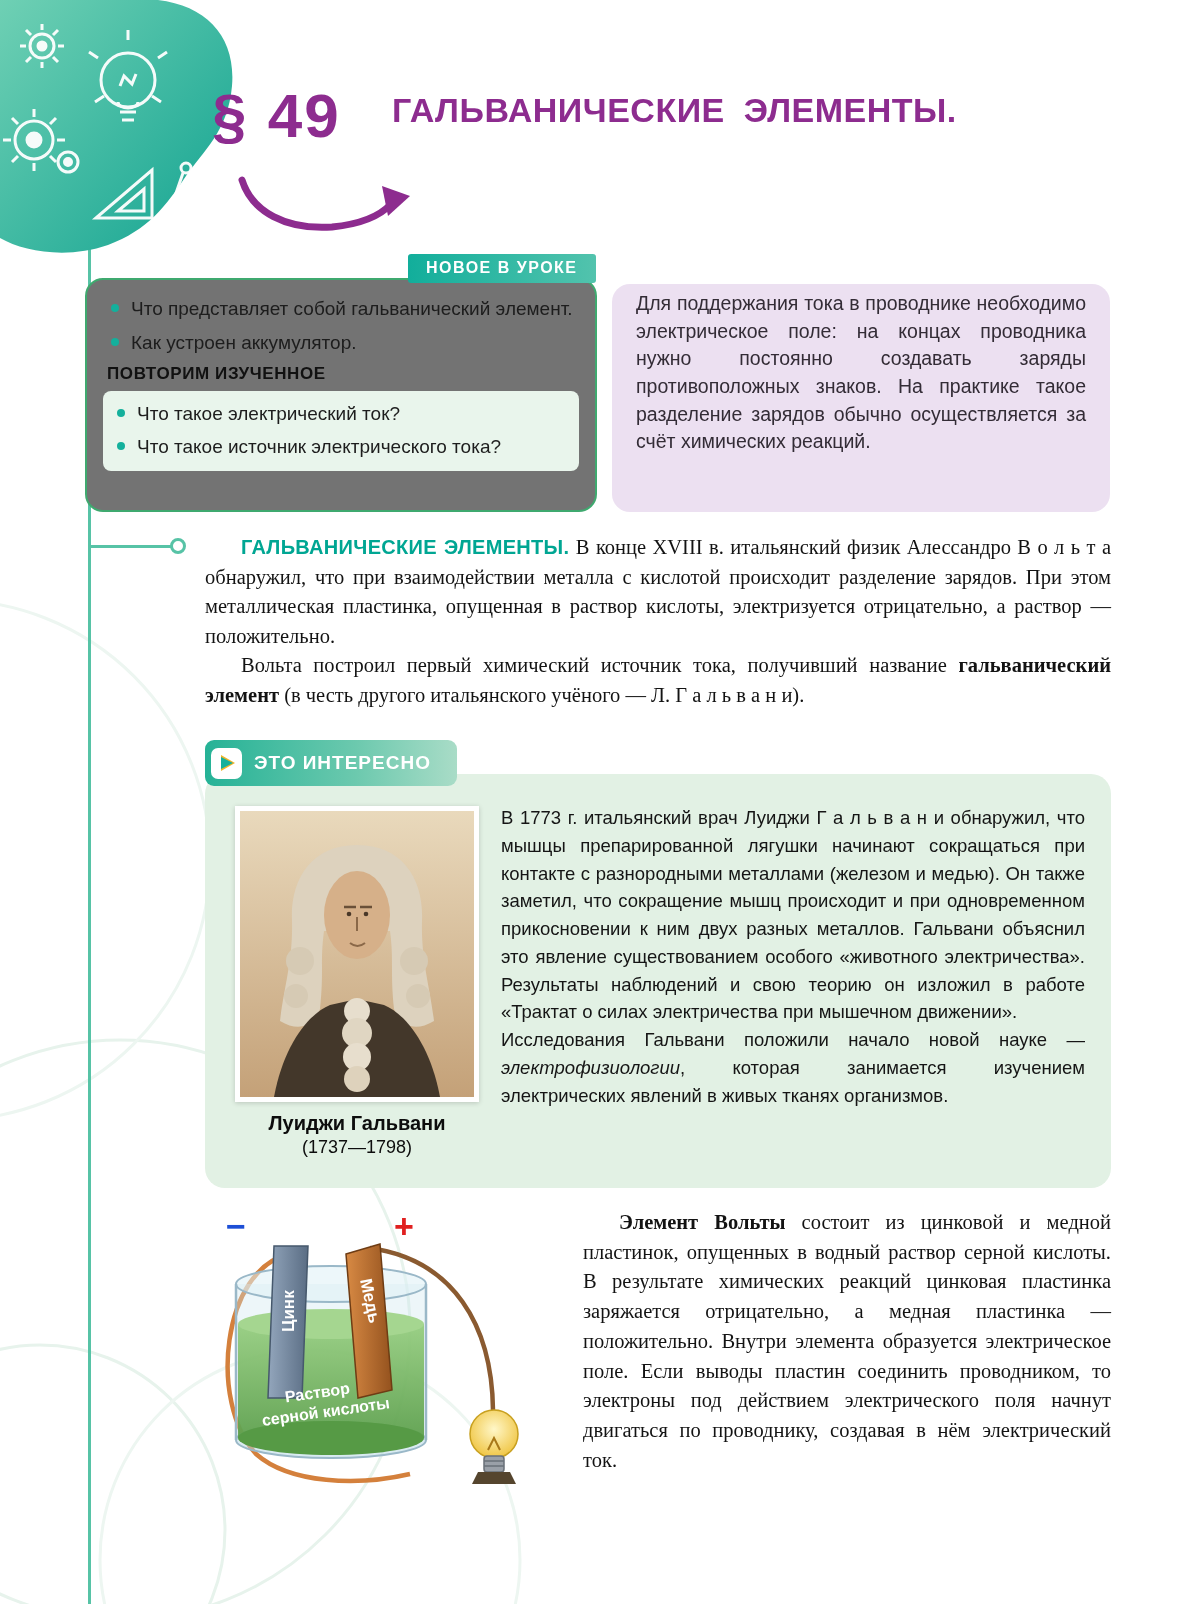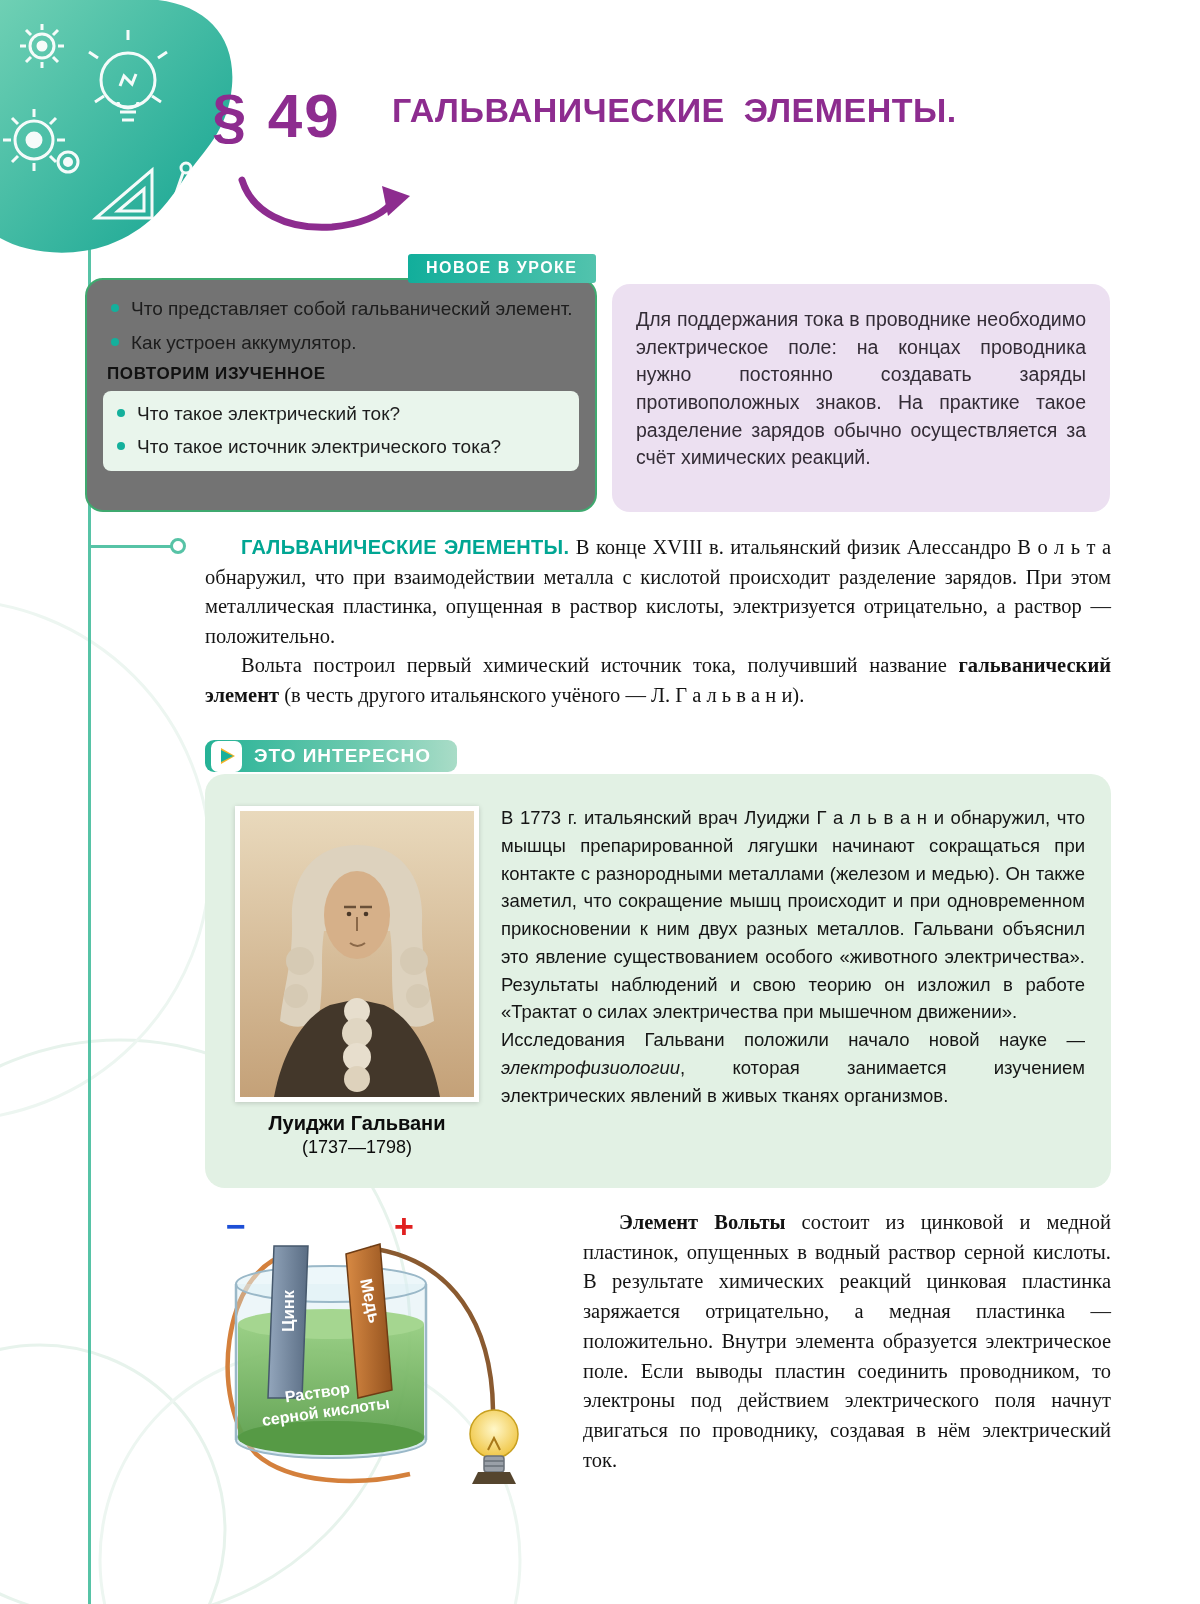--- a/index.html
+++ b/index.html
@@ -51,40 +51,40 @@
   .dot { flex:0 0 8px; width:8px; height:8px; border-radius:50%;
     background:#14b09c; margin:8px 12px 0 0; }
   .li-text { font-size:19px; line-height:1.32; color:#1d1d1d; }
   .repeat-heading { font-weight:bold; font-size:17px; color:#111;
     letter-spacing:0.6px; margin:8px 0 7px 4px; }
   .repeat-panel { background:#e9f5ec; border-radius:8px; padding:10px 6px 4px 6px; }
   .repeat-panel .lesson-item { margin-bottom:8px; }
 
   .intro-box {
     position:absolute; left:612px; top:284px; width:498px; height:228px; z-index:3;
-    background:#ece0f1; border-radius:18px; padding:22px 24px;
+    background:#ece0f1; border-radius:18px; padding:6px 24px;
   }
   .intro-box p {
     font-family:"Liberation Sans", sans-serif; font-size:19.5px;
     line-height:1.42; color:#332c36; text-align:justify;
   }
 
   .main-text {
     position:absolute; left:205px; top:533px; width:906px; z-index:3;
     font-size:20.5px; line-height:1.44; text-align:justify; color:#131313;
   }
   .p-indent { text-indent:36px; }
   .lead-teal {
     font-family:"Liberation Sans", sans-serif; font-weight:bold;
     font-size:20px; color:#00a693; letter-spacing:0.3px;
   }
 
   .badge-interesting {
     position:absolute; left:205px; top:740px; z-index:4;
-    display:flex; align-items:center; height:32px;
+    display:flex; align-items:center; height:46px;
     background:linear-gradient(90deg,#25b296 0%,#6cc9ae 60%,#a9dcc7 100%);
     border-radius:9px; padding:0 26px 0 6px;
   }
   .play-box { width:31px; height:31px; background:#ffffff; border-radius:7px;
     display:flex; align-items:center; justify-content:center; margin-right:12px; }
   .badge-int-label { color:#ffffff; font-family:"Liberation Sans", sans-serif;
     font-weight:bold; font-size:19px; letter-spacing:1px; }
 
   .interesting-box {
     position:absolute; left:205px; top:774px; width:906px; height:414px; z-index:3;

